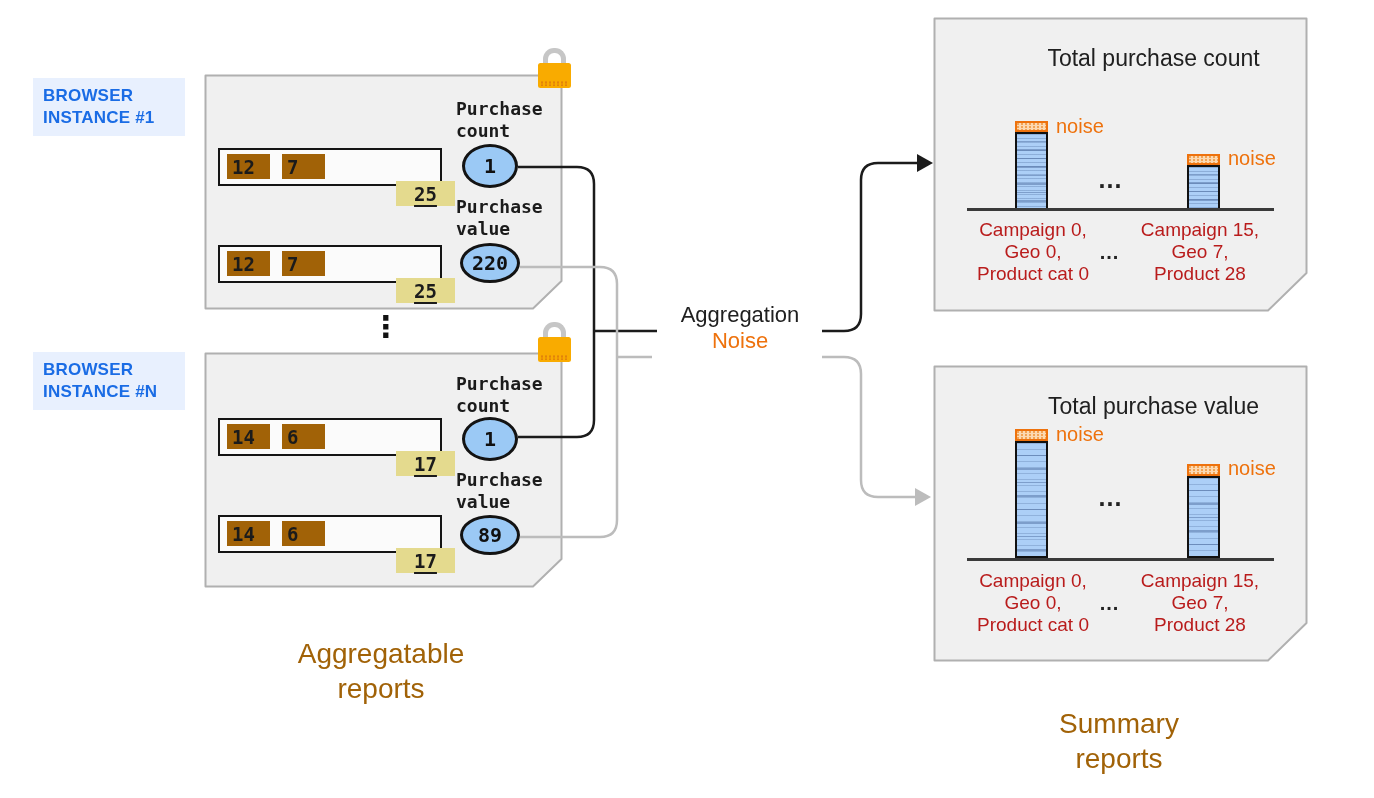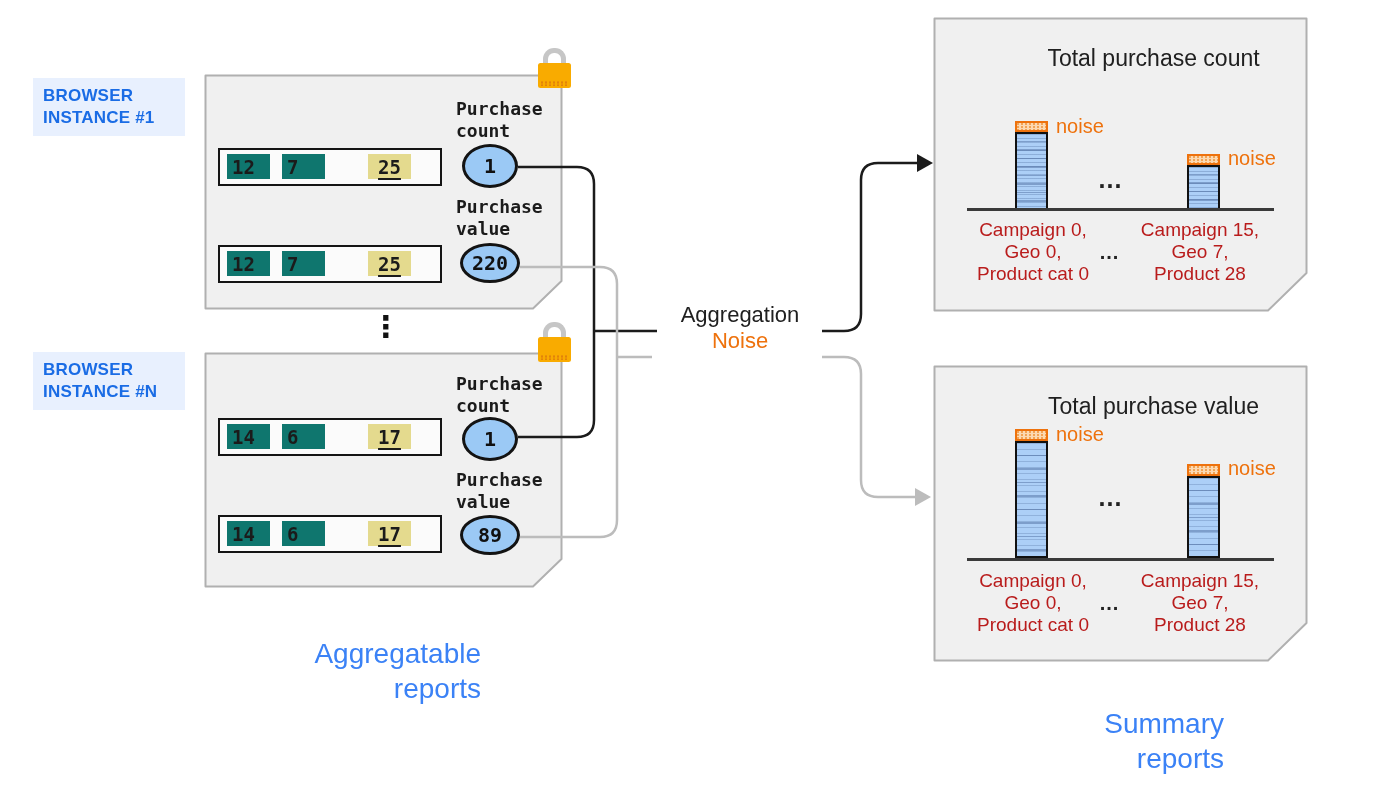--- a/index.html
+++ b/index.html
@@ -23,25 +23,25 @@
   .metric-label{position:absolute;font:700 18px/22px "DejaVu Sans Mono",monospace;color:#1b1b1b;white-space:pre-line;z-index:2;}
   .value-pill{position:absolute;background:#9bc9f5;border:3px solid #131313;border-radius:50%;
     display:flex;align-items:center;justify-content:center;box-sizing:border-box;
     font:700 20px "DejaVu Sans Mono",monospace;color:#111;z-index:2;}
   .pill-count{width:56px;height:44px;}
   .pill-value{width:60px;height:40px;}
 
   .data-row{position:absolute;width:224px;height:38px;background:#fbfbfb;border:2.5px solid #141414;box-sizing:border-box;z-index:2;}
   .chip{position:absolute;top:4px;height:25px;display:flex;align-items:center;
     font:600 19px "DejaVu Sans Mono",monospace;color:#1b1b1b;box-sizing:border-box;}
-  .chip.green{background:#0f766e;}
+  .chip.green{background:#a16207;}
   .chip.yellow{background:#e4da8e;justify-content:center;}
   .chip.p1{left:7px;width:43px;padding-left:5px;}
   .chip.p2{left:62px;width:43px;padding-left:5px;}
-  .chip.p3{left:148px;width:43px;}
+  .chip.p3{left:176px;width:59px;margin-top:27px;}
   .chip.underline{text-decoration:underline;text-decoration-thickness:2px;text-underline-offset:4px;}
 
   
   .lock{position:absolute;width:33px;height:40px;z-index:5;}
   .lock .shackle{position:absolute;left:5px;top:0;width:23px;height:19px;box-sizing:border-box;
     border:5px solid #c6c6c6;border-bottom:none;border-radius:11px 11px 0 0;}
   .lock .lock-body{position:absolute;left:0;top:15px;width:33px;height:25px;background:#f9ab00;border-radius:2.5px;}
   .lock .lock-body::after{content:"";position:absolute;left:2px;right:2px;bottom:2px;height:5px;
     background-image:radial-gradient(circle,#e2830a 1px,transparent 1.3px);background-size:4px 3px;}
 
@@ -70,22 +70,22 @@
   .noise-cap{position:absolute;width:33px;border:2.5px solid #ee720d;box-sizing:border-box;z-index:2;
     background-color:#fcd9b2;
     background-image:radial-gradient(circle at 1px 1px,#f2a355 .8px,transparent 1.3px);background-size:4px 3px;}
   .noise-label{position:absolute;font:400 20px "Liberation Sans",sans-serif;color:#ee720d;z-index:2;}
   .bar-dots{position:absolute;width:75px;text-align:center;font:700 25px "Liberation Sans",sans-serif;color:#222;letter-spacing:1px;z-index:2;}
   .x-label{position:absolute;width:180px;text-align:center;
     font:400 19px/22px "Liberation Sans",sans-serif;color:#b91c1c;white-space:pre-line;z-index:2;}
   .x-dots{position:absolute;width:75px;text-align:center;font:700 20px "Liberation Sans",sans-serif;color:#222;letter-spacing:1px;z-index:2;}
 
   
-  .caption{position:absolute;text-align:right;font:400 28px/35px "Liberation Sans",sans-serif;
-    color:#3b82f6;white-space:pre-line;z-index:2;}
+  .caption{position:absolute;text-align:center;font:400 28px/35px "Liberation Sans",sans-serif;
+    color:#a16207;white-space:pre-line;z-index:2;}
 </style>
 </head>
 <body>
 
 <div class="canvas">
 
   <svg class="connectors" viewBox="0 0 1374 798">
     <path d="M 518 167 H 577 Q 594 167 594 184 V 420 Q 594 437 577 437 H 518" fill="none" stroke="#1b1b1b" stroke-width="2.5"></path>
     <path d="M 594 331 H 657" fill="none" stroke="#1b1b1b" stroke-width="2.5"></path>
     <path d="M 822 331 H 844 Q 861 331 861 314 V 180 Q 861 163 878 163 H 917" fill="none" stroke="#1b1b1b" stroke-width="2.5"></path>

